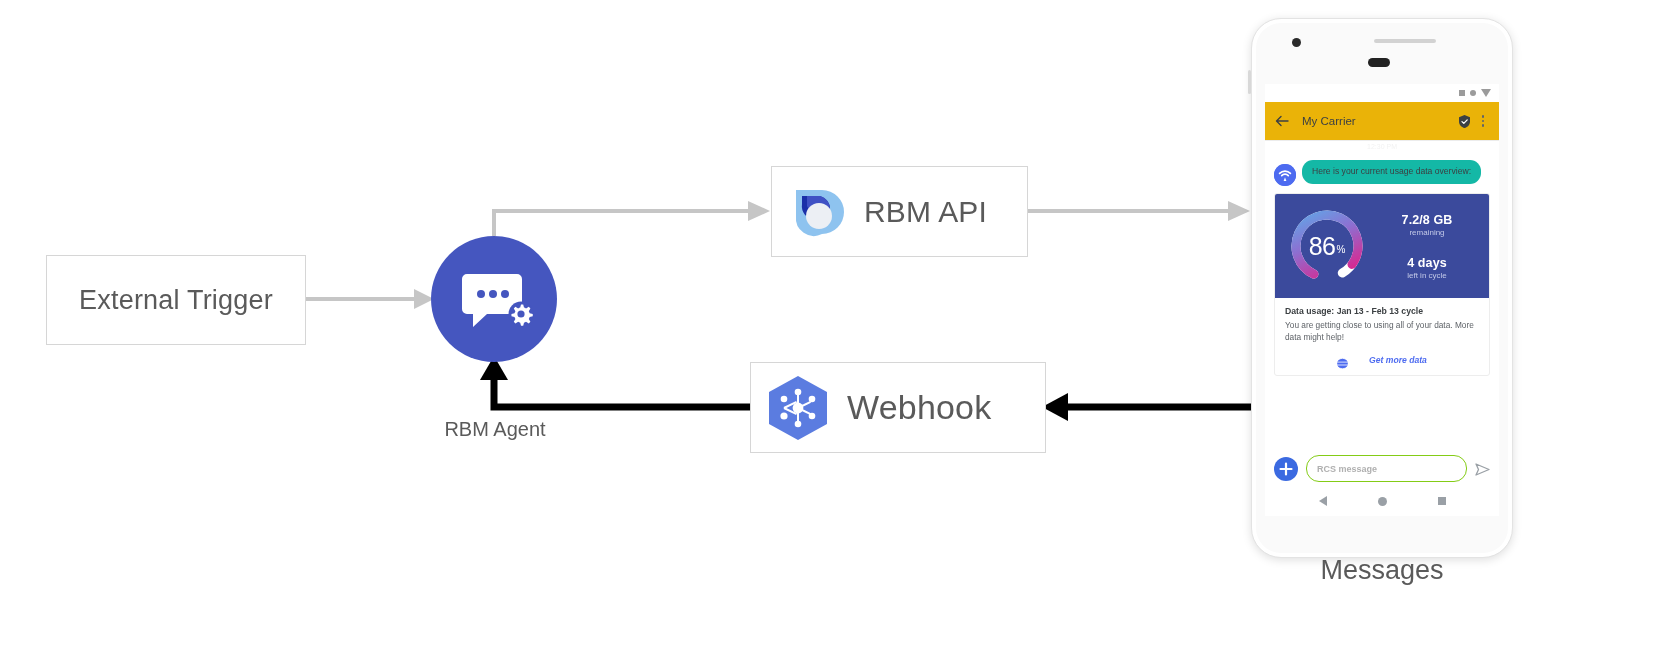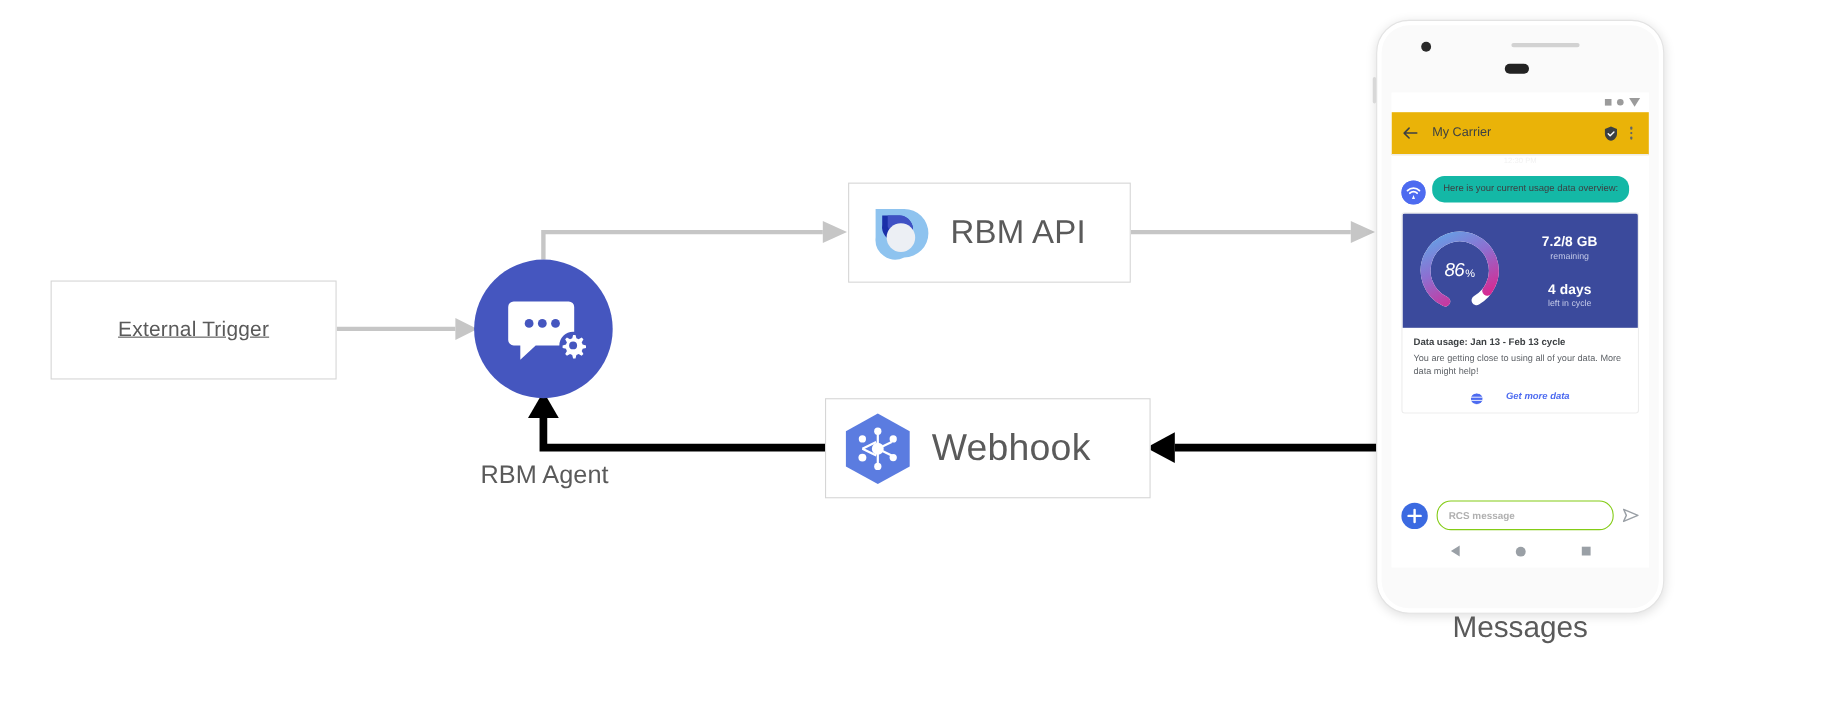--- a/index.html
+++ b/index.html
@@ -10,36 +10,36 @@
 
   
   .node-box{position:absolute;box-sizing:border-box;background:#fff;
             border:1px solid #d6d6d6;display:flex;align-items:center;}
 
   .node-label{color:#5a5a5a;font-weight:300;letter-spacing:.2px;}
 
   
   #external-trigger{left:46px;top:255px;width:260px;height:90px;
                     justify-content:center;}
-  #external-trigger .node-label{font-size:19px;text-decoration:underline;}
+  #external-trigger .node-label{font-size:27px;}
 
   
   #rbm-api{left:771px;top:166px;width:257px;height:91px;padding-left:14px;}
   #rbm-api .node-label{font-size:30px;margin-left:14px;}
 
   
   #webhook{left:750px;top:362px;width:296px;height:91px;padding-left:14px;}
   #webhook .node-label{font-size:34px;margin-left:16px;}
 
   
   #rbm-agent-node{position:absolute;left:431px;top:236px;width:126px;height:126px;}
   #rbm-agent-circle{width:126px;height:126px;border-radius:50%;
                     background:#4556bf;position:relative;}
   #rbm-agent-caption{position:absolute;left:370px;top:418px;width:250px;
-                     text-align:center;font-size:23px;font-weight:300;color:#5a5a5a;}
+                     text-align:center;font-size:20px;font-weight:300;color:#5a5a5a;}
 
   
   .svg-layer{position:absolute;left:0;top:0;width:1669px;height:652px;
              pointer-events:none;}
 
   
   #phone{position:absolute;left:1251px;top:18px;width:262px;height:540px;}
   #phone-body{position:absolute;inset:0;border-radius:30px;background:#fafafa;
               border:1px solid #e3e3e3;
               box-shadow:0 2px 10px rgba(0,0,0,.13), inset 0 0 0 4px #ffffff;}
@@ -87,21 +87,21 @@
 
   
   #rich-card{margin:7px 0 0 0;border:1px solid #ededed;border-radius:3px;
              overflow:hidden;background:#fff;}
   #card-hero{background:#3b4a9c;height:104px;display:flex;align-items:center;
              padding:0 10px;position:relative;}
   #gauge-wrap{width:84px;height:84px;position:relative;flex:0 0 auto;}
   #gauge-label{position:absolute;left:0;top:0;width:84px;height:84px;
                display:flex;align-items:center;justify-content:center;
                color:#fff;}
-  #gauge-value{font-size:17px;font-weight:300;letter-spacing:-.5px;font-style:italic;}
+  #gauge-value{font-size:25px;font-weight:300;letter-spacing:-.5px;}
   #gauge-unit{font-size:10px;font-weight:300;margin-left:1px;margin-top:7px;}
   #hero-stats{flex:1;color:#fff;text-align:center;padding-left:6px;}
   .hero-big{font-size:12.5px;font-weight:bold;letter-spacing:.1px;}
   .hero-small{font-size:8px;color:#c3c9e8;margin-top:1px;}
   #hero-gap{height:19px;}
 
   #card-body{padding:8px 10px 4px 10px;}
   #card-title{font-size:8.7px;font-weight:bold;color:#3c4043;}
   #card-desc{font-size:8.3px;color:#5f6368;line-height:1.45;margin-top:3px;}
   #card-action{display:flex;justify-content:center;gap:21px;

